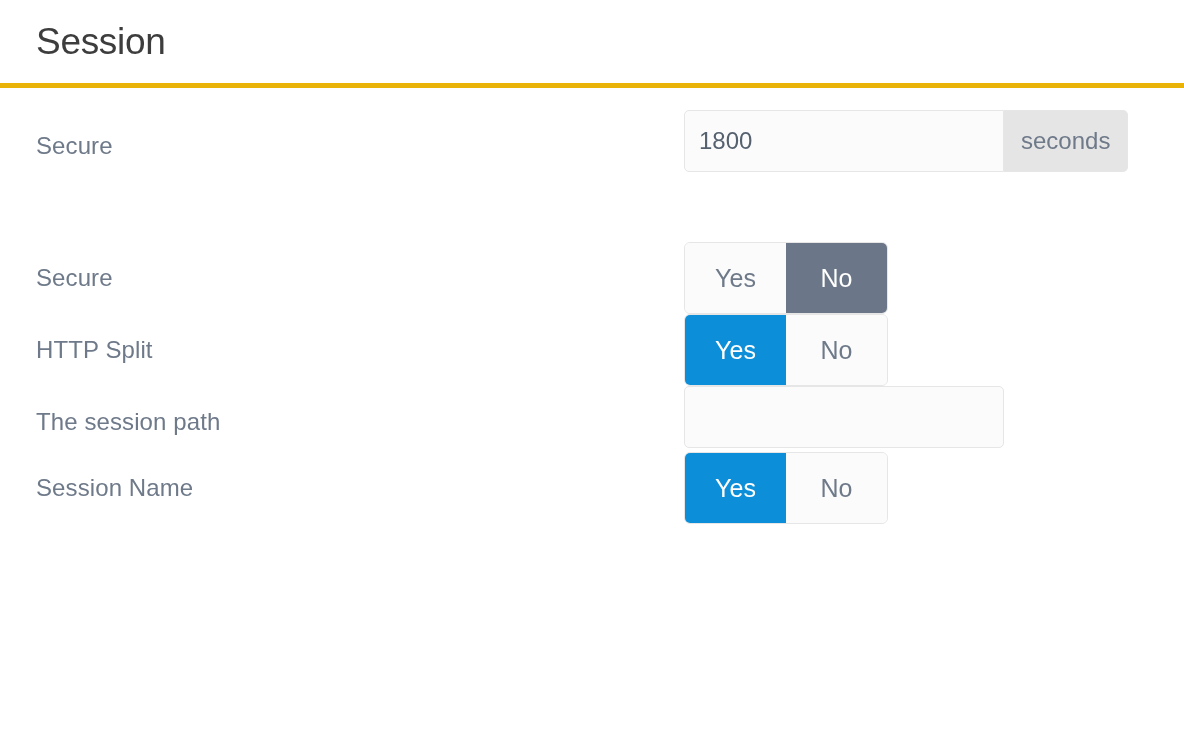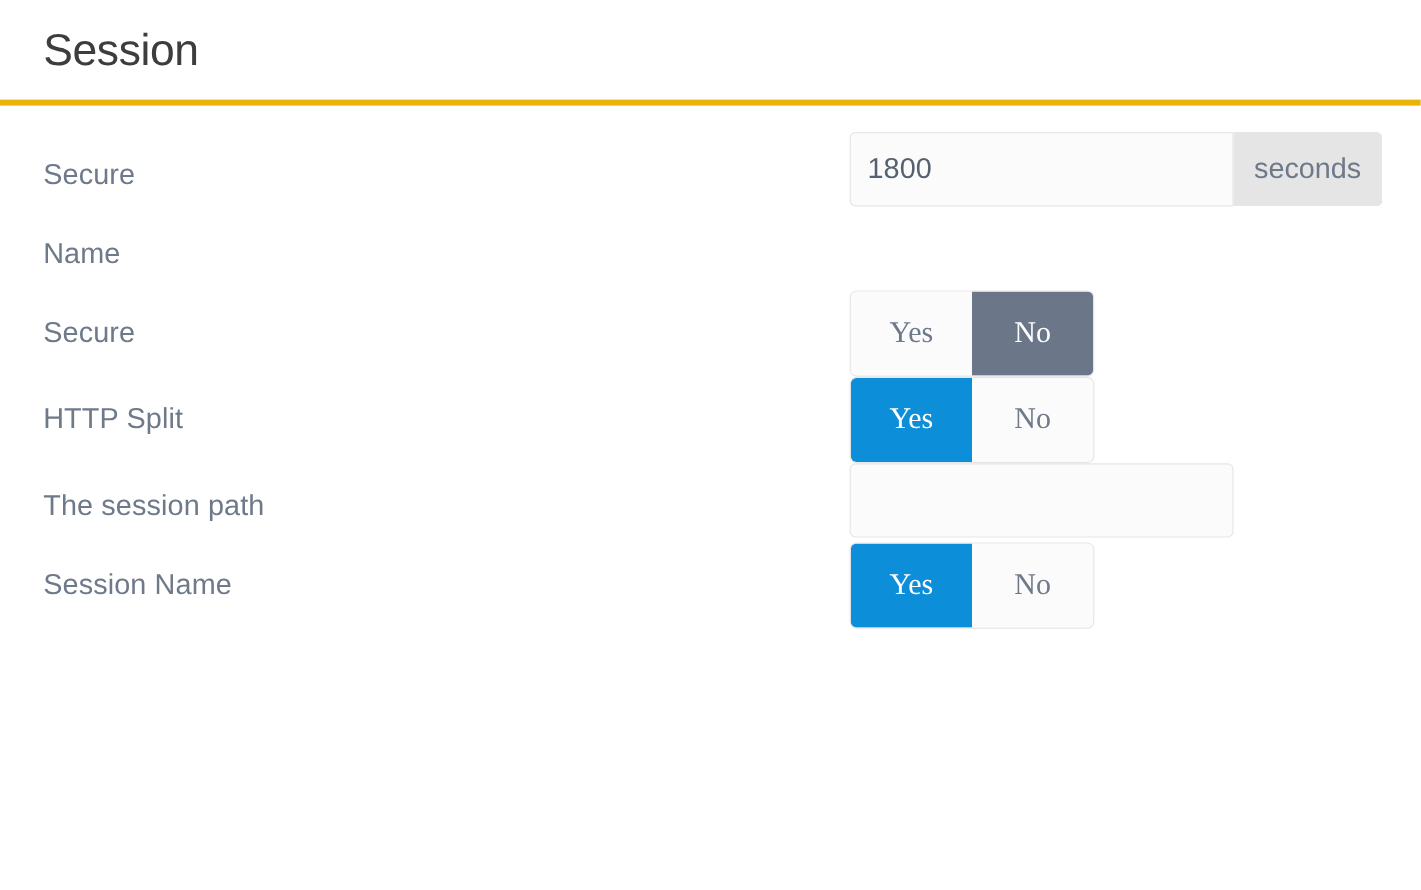--- a/index.html
+++ b/index.html
@@ -64,21 +64,20 @@
     line-height: 1.2;
     padding-top: 22px;
     box-sizing: border-box;
     letter-spacing: 0.1px;
   }
 
   .field-control {
     flex: 1 1 auto;
     display: flex;
     align-items: flex-start;
-    margin-left: 24px;
   }
 
   
   .input-wrap {
     display: flex;
     align-items: stretch;
   }
   .text-input {
     width: 320px;
     height: 62px;
@@ -122,21 +121,20 @@
 
   
   .toggle {
     display: inline-flex;
     border: 1px solid #e6e6e6;
     border-radius: 6px;
     overflow: hidden;
     background: #fbfbfb;
     height: 72px;
     box-sizing: border-box;
-    font-family: Liberation Serif, serif;
   }
   .toggle-opt {
     width: 101px;
     display: flex;
     align-items: center;
     justify-content: center;
     font-size: 25px;
     color: #6e7989;
     background: #fbfbfb;
     cursor: pointer;
@@ -167,21 +165,20 @@
       <div class="field-label">Secure</div>
       <div class="field-control">
         <div class="input-wrap with-addon">
           <input class="text-input" type="text" value="1800" style="">
           <div class="input-addon">seconds</div>
         </div>
       </div>
     </div>
 
     <div class="form-row">
-      <div class="field-label">Name</div>
     </div>
 
     <div class="form-row">
       <div class="field-label">Secure</div>
       <div class="field-control">
         <div class="toggle">
           <div class="toggle-opt">Yes</div>
           <div class="toggle-opt sel-gray">No</div>
         </div>
       </div>

